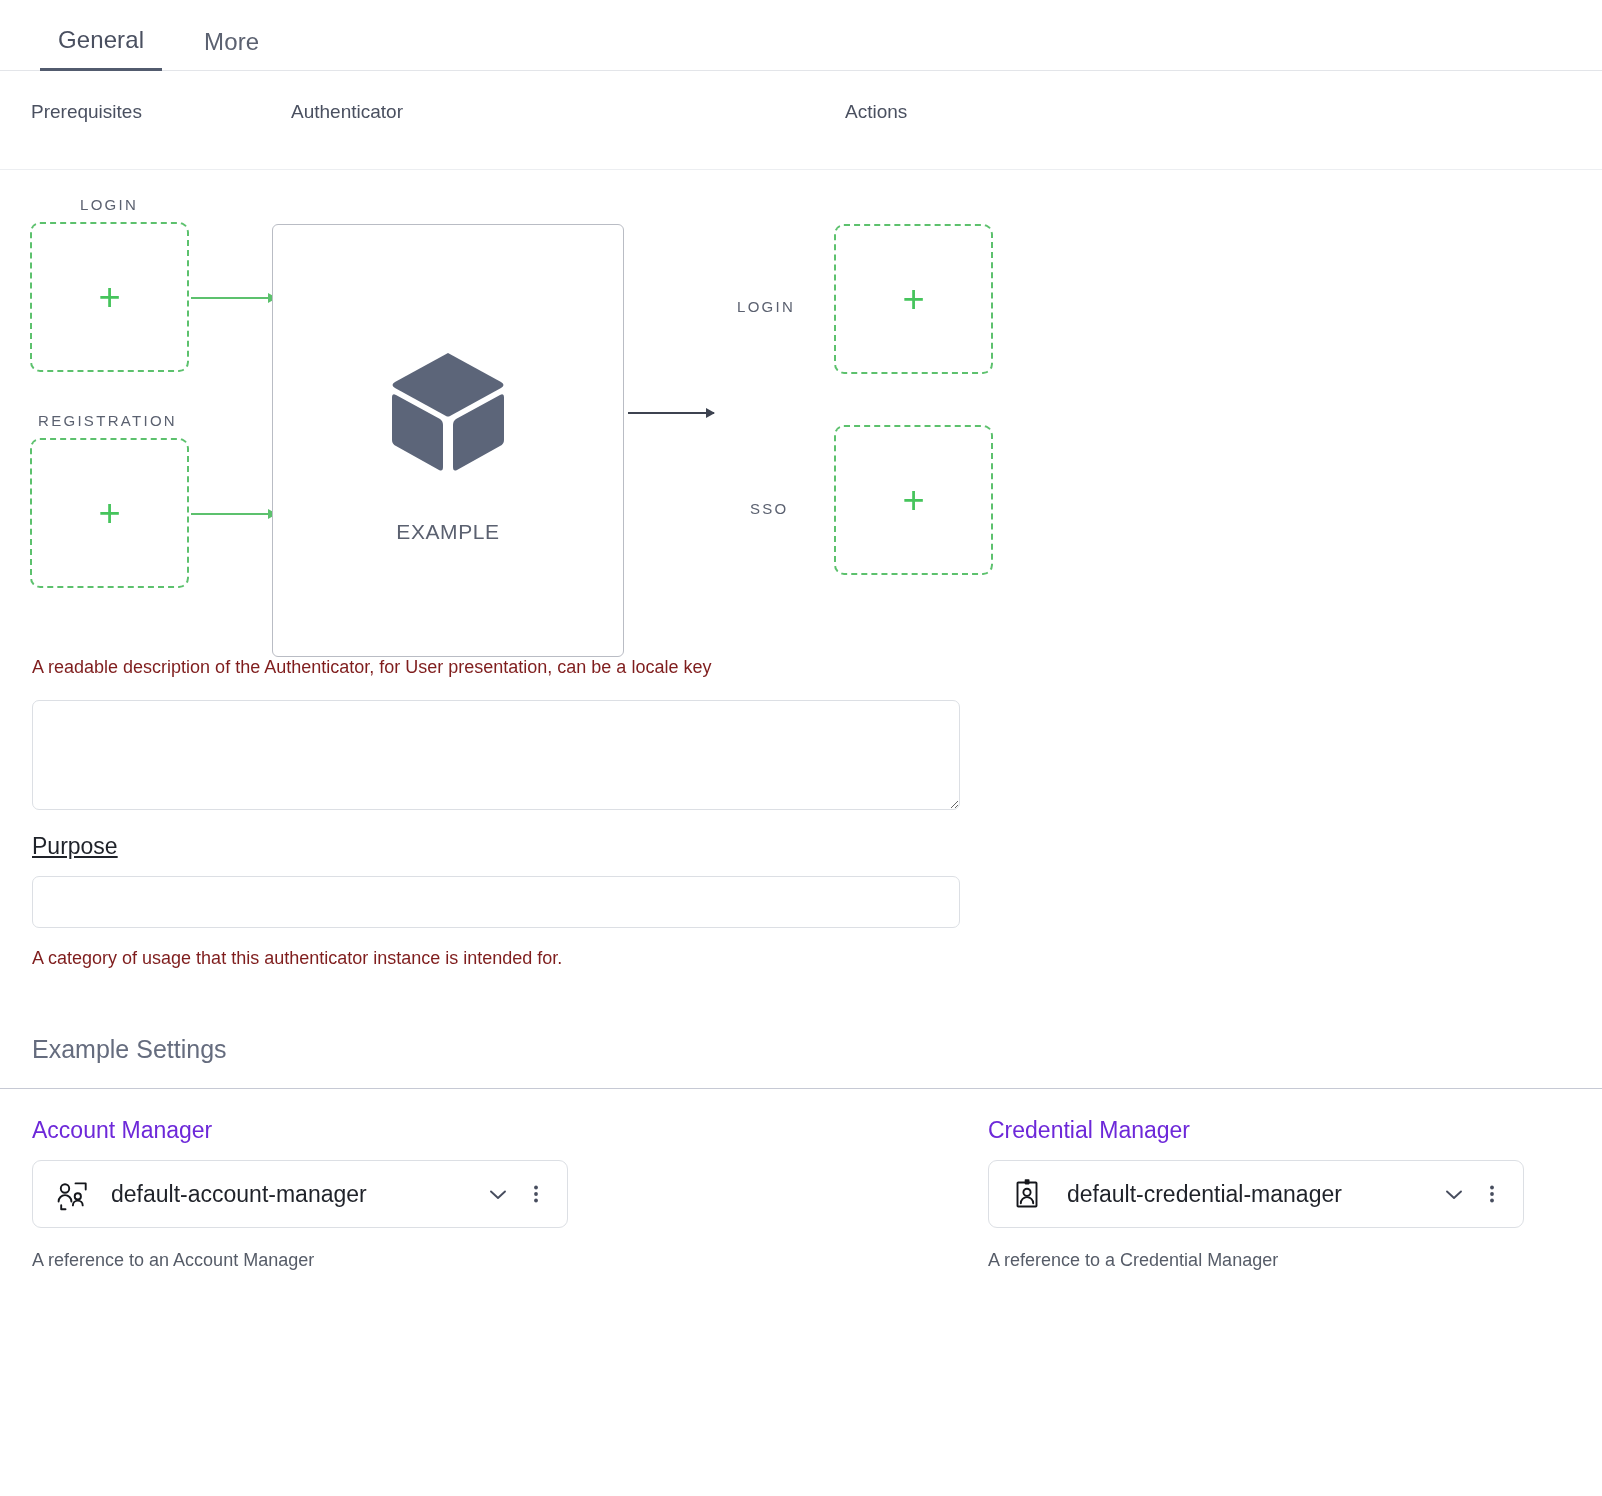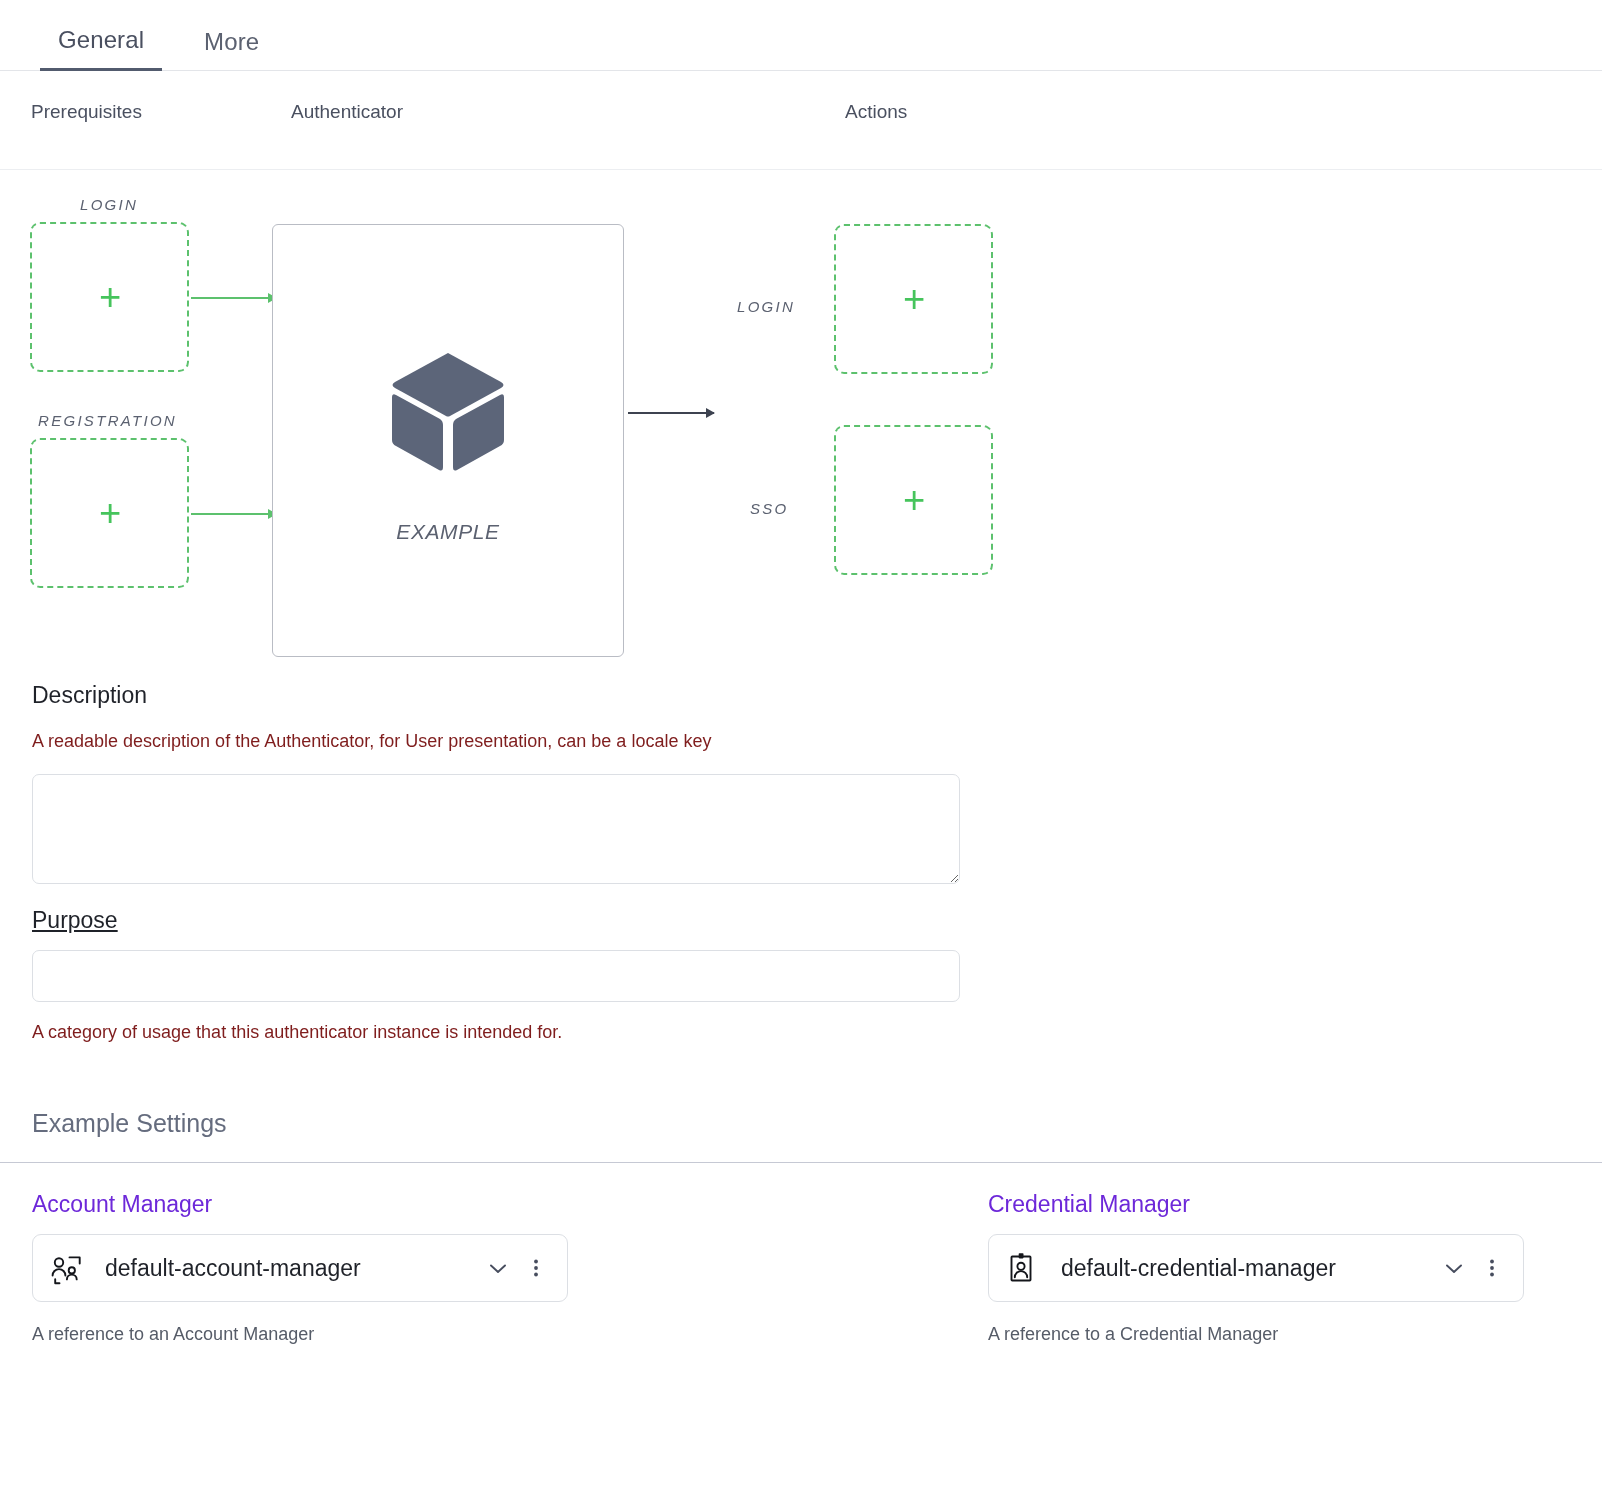--- a/index.html
+++ b/index.html
@@ -54,21 +54,20 @@
     white-space: nowrap;
   }
   .ch-prereq { left: 31px; }
   .ch-auth   { left: 291px; }
   .ch-act    { left: 845px; }
 
   
   .diagram {
     position: relative;
     height: 465px;
-    font-style: italic;
   }
   .dashbox {
     position: absolute;
     border: 2px dashed #5cc16d;
     border-radius: 10px;
     background: #fff;
     display: flex;
     align-items: center;
     justify-content: center;
     cursor: pointer;
@@ -193,21 +192,21 @@
   .scol-label { font-size: 23px; color: #6d28d9; }
   .selectbox {
     margin-top: 16px;
     width: 536px;
     height: 68px;
     border: 1px solid #dcdfe4;
     border-radius: 9px;
     background: #fff;
     display: flex;
     align-items: center;
-    padding: 0 14px 0 16px;
+    padding: 0 14px 0 22px;
     cursor: pointer;
   }
   .selectbox .sel-icon { flex: 0 0 auto; display: flex; align-items: center; }
   .selectbox .sel-value {
     flex: 1 1 auto;
     margin-left: 22px;
     font-size: 23px;
     color: #1f2229;
     white-space: nowrap;
   }
@@ -275,21 +274,20 @@
     <span class="plus">+</span>
   </div>
 
   <div class="slotlabel al-sso">SSO</div>
   <div class="dashbox ab-sso">
     <span class="plus">+</span>
   </div>
 </div>
 
 <div class="form">
-  <div class="field-title sec-desc-title">Description</div>
   <div class="field-help sec-desc-help">A readable description of the Authenticator, for User presentation, can be a locale key</div>
   <textarea class="txtinput txtarea sec-desc-input" placeholder="" style=""></textarea>
 
   <div class="field-title sec-purpose-title">Purpose</div>
   <input class="txtinput txtline sec-purpose-input" type="text" placeholder="" style="">
   <div class="field-help sec-purpose-help">A category of usage that this authenticator instance is intended for.</div>
 </div>
 
 <div class="settings-head">Example Settings</div>
 <div class="settings-rule"></div>

